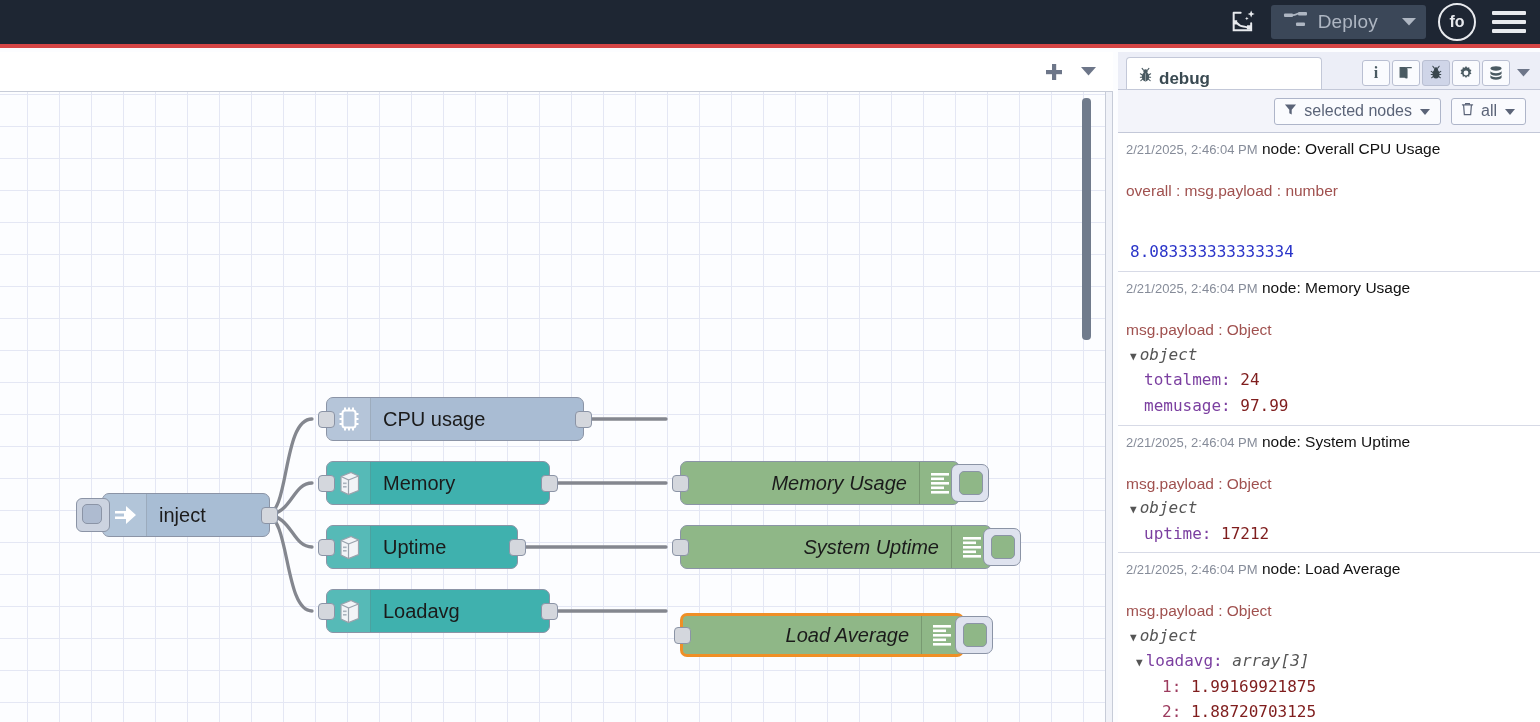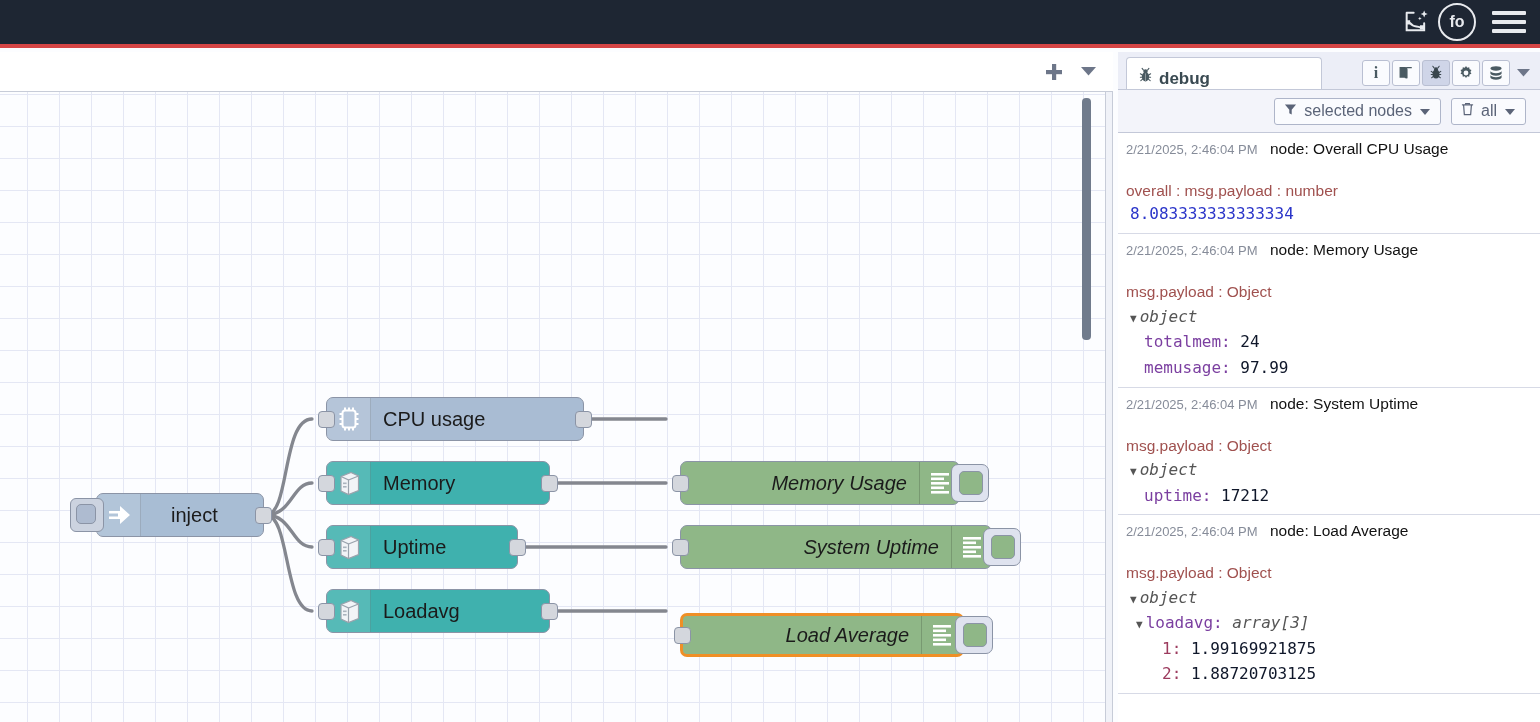--- a/index.html
+++ b/index.html
@@ -260,62 +260,80 @@
     border-top: 1px solid #c3c8d8;
     overflow: hidden;
     font-size: 16px;
   }
   .dbg-msg {
     border-bottom: 1px solid #d7dae6;
     padding: 4px 8px 6px 8px;
   }
   .dbg-head { line-height: 1.5; }
   .dbg-time { color: #868c99; font-size: 13px; }
-  .dbg-node { color: #111; font-size: 15.5px; margin-left: 8px; }
+  .dbg-node { color: #111; font-size: 15.5px; }
   .dbg-topic {
     color: #a0514f; font-size: 15.5px; line-height: 1.45; margin-top: 19px;
   }
   .dbg-value {
     font-family: "DejaVu Sans Mono", monospace;
     font-size: 16px; color: #2b35c9;
-    padding-left: 4px; line-height: 1.55;
+    padding-left: 4px; line-height: 1.55; margin-top: 38px;
   }
   .dbg-obj {
     font-family: "DejaVu Sans Mono", monospace;
     font-size: 16px; font-style: italic; color: #555;
     line-height: 1.6; padding-left: 4px;
   }
   .dbg-prop {
     font-family: "DejaVu Sans Mono", monospace;
     font-size: 16px; line-height: 1.6; padding-left: 18px;
   }
   .dbg-prop.deep { padding-left: 36px; }
   .k { color: #7b3fa0; }
   .ki { color: #9c3b5e; }
-  .v { color: #0f172a; }
+  .v { color: #7f1d1d; }
   .arr { color: #555; font-style: italic; }
   .tri { color: #555; font-size: 11px; margin-right: 3px; }
 </style>
 </head>
 <body>
 
 <div id="header">
   <div id="header-right">
 
     <div class="hdr-icon-btn">
       <svg width="28" height="28" viewBox="0 0 24 24" fill="none" stroke="#e8eaee" stroke-width="1.7">
         <path d="M4 4 H10 M4 4 V19 H19 V13" stroke-linecap="round"></path>
         <rect x="3.4" y="10.5" width="3.6" height="3.6" fill="#e8eaee" stroke="none"></rect>
         <rect x="15.4" y="14.8" width="3.6" height="3.6" fill="#e8eaee" stroke="none"></rect>
         <path d="M7 13 C10 17 12.5 15 15.6 16.6" stroke-linecap="round"></path>
         <path d="M19 2.2 l.9 2.1 2.1.9 -2.1.9 -.9 2.1 -.9-2.1 -2.1-.9 2.1-.9z" fill="#e8eaee" stroke="none"></path>
         <path d="M15.3 7.4 l.5 1.1 1.1.5 -1.1.5 -.5 1.1 -.5-1.1 -1.1-.5 1.1-.5z" fill="#e8eaee" stroke="none"></path>
       </svg>
     </div>
 
+    <div id="deploy-button">
+      <div id="deploy-main">
+        <span>
+          <svg width="26" height="20" viewBox="0 0 26 20" fill="none">
+            <rect x="1" y="3.5" width="9" height="3.4" rx="1" fill="#aeb6c2"></rect>
+            <rect x="15" y="2" width="9" height="3.4" rx="1" fill="#aeb6c2"></rect>
+            <rect x="13" y="12.5" width="9" height="3.4" rx="1" fill="#aeb6c2"></rect>
+            <path d="M10 5.2 C13 5.2 13.5 3.7 15 3.7" stroke="#aeb6c2" stroke-width="1.7"></path>
+          </svg>
+        </span>
+        <span id="deploy-label">Deploy</span>
+      </div>
+      <div id="deploy-caret">
+        <svg width="16" height="10" viewBox="0 0 16 10">
+            <path d="M1 1 L8 8.5 L15 1 Z" fill="#aeb6c2"></path>
+          </svg>
+      </div>
+    </div>
 
     <div id="user-avatar">fo</div>
 
     <div id="main-menu-button">
       <i></i>
         <i></i>
         <i></i>
     </div>
   </div>
 </div>
@@ -344,21 +362,21 @@
         <path d="M266,423 C292,423 292,391 312,391"></path>
         <path d="M266,423 C292,423 292,455 312,455"></path>
         <path d="M266,423 C290,423 284,519 312,519"></path>
         <path d="M584,327 L666,327"></path>
         <path d="M550,391 L666,391"></path>
         <path d="M518,455 L666,455"></path>
         <path d="M550,519 L666,519"></path>
       </g>
     </svg>
 
-    <div class="node" style="left:96px; top:401px; width:168px; background:#a8bdd4;gap:18px;">
+    <div class="node" style="left:102px; top:401px; width:168px; background:#a8bdd4;">
       <div class="btn-tab-left">
           <div class="inner"></div>
         </div>
       <div class="node-icon-box" style="background:rgba(255,255,255,.12);">
         <svg width="26" height="24" viewBox="0 0 26 24">
           <path d="M3 8 H14 V3 L24 12 L14 21 V16 H3 V13.5 H12 V10.5 H3 Z" fill="#ffffff"></path>
         </svg>
       </div>
       <div class="node-label left">inject</div>
       <div class="port out"></div>

